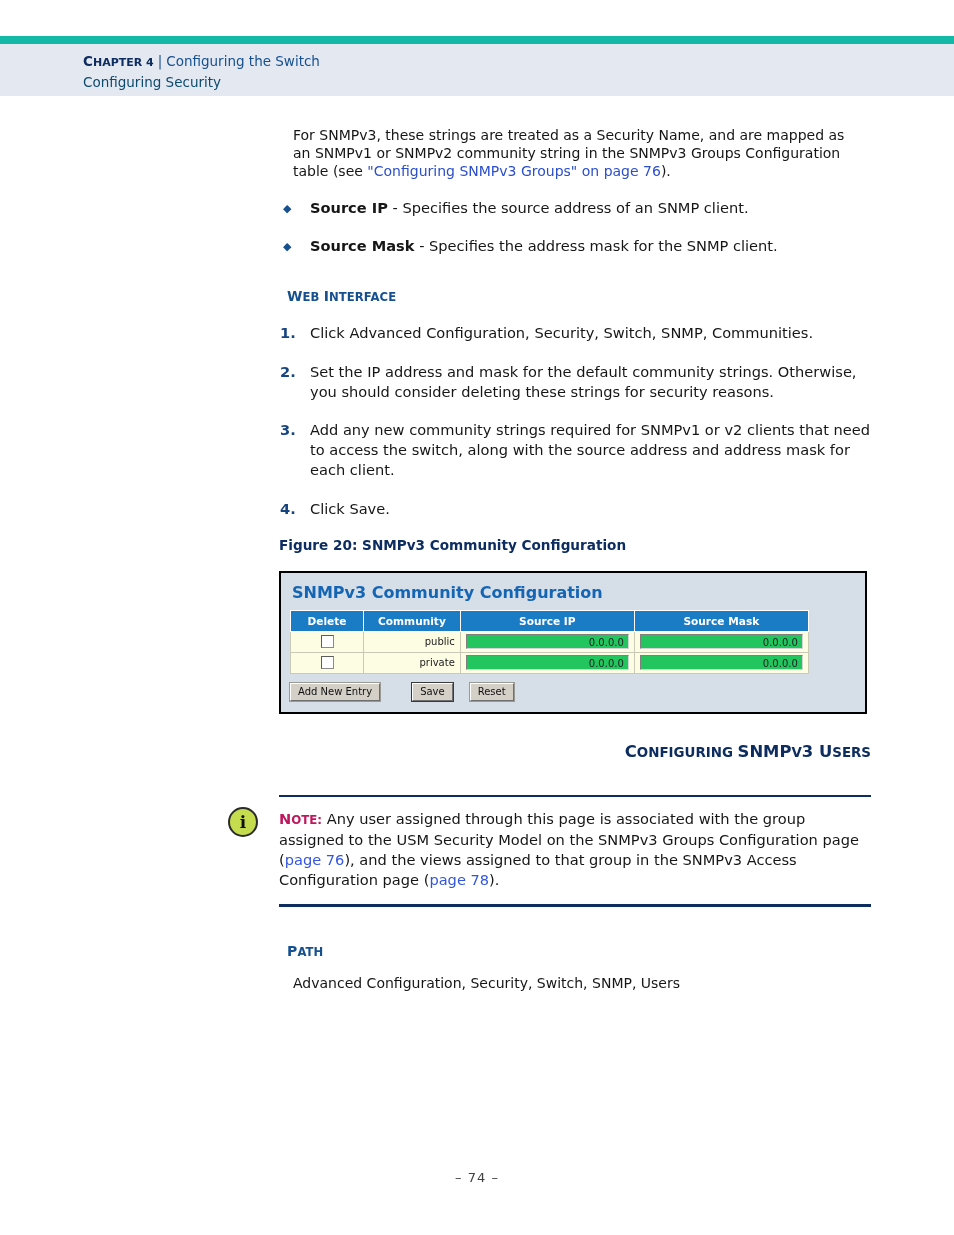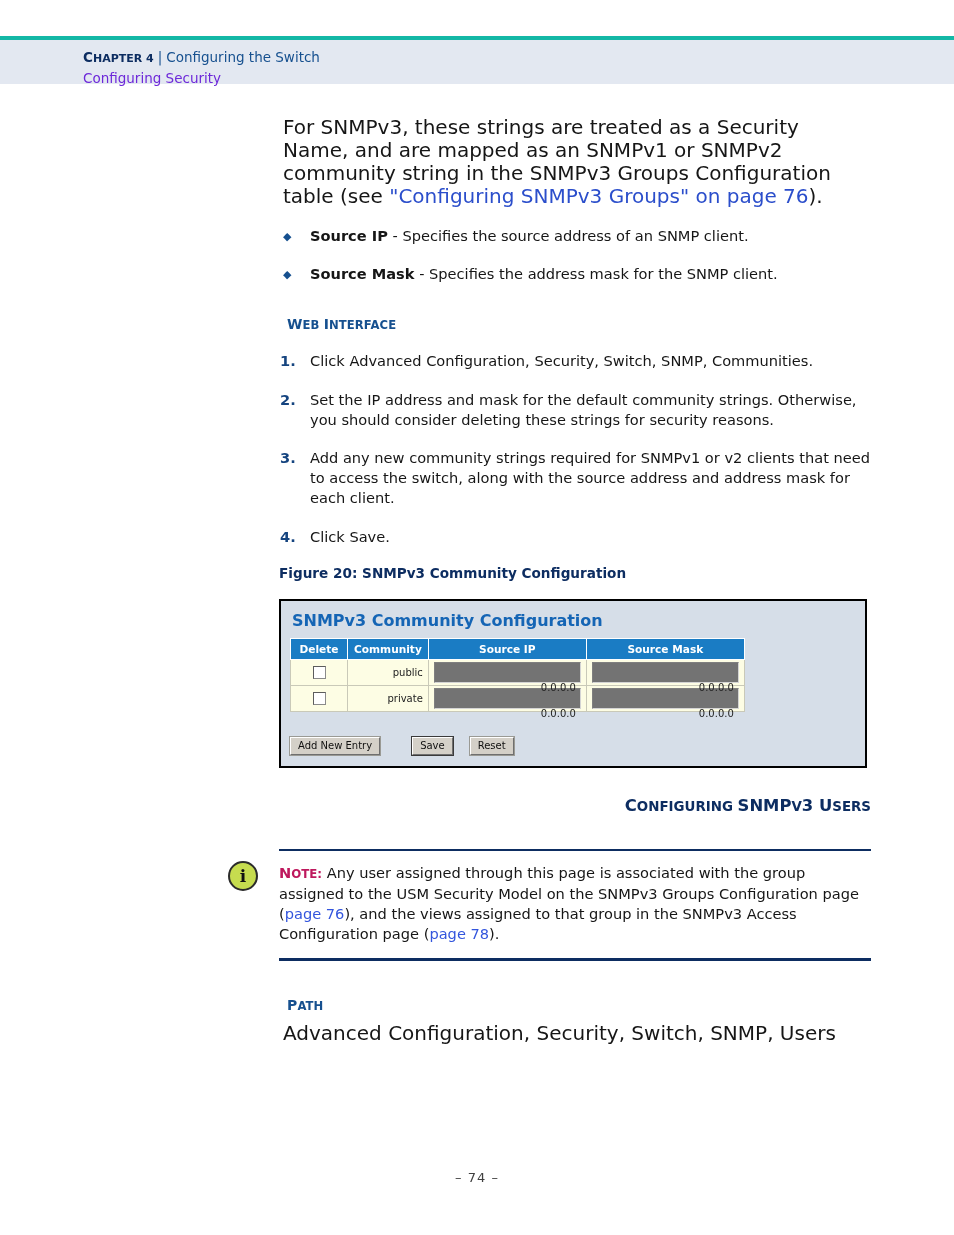--- a/index.html
+++ b/index.html
@@ -15,23 +15,23 @@
     color: #000000;
     overflow: hidden;
   }
 
   
   .page-header {
     position: absolute;
     left: 0;
     top: 36px;
     width: 954px;
-    height: 48px;
+    height: 60px;
     background: #e3e8f1;
-    border-top: 4px solid #14b8a6;
+    border-top: 8px solid #14b8a6;
     box-sizing: border-box;
   }
   .header-line1 {
     position: absolute;
     left: 83px;
     top: 9px;
     font-size: 13.5px;
     color: #16508f;
     white-space: nowrap;
   }
@@ -43,36 +43,36 @@
   .chapter-label .sc { font-size: 11px; }
   .header-sep {
     color: #16508f;
     padding: 0 4px;
   }
   .header-line2 {
     position: absolute;
     left: 83px;
     top: 30px;
     font-size: 13.5px;
-    color: #6d28d9;
+    color: #0c4a6e;
     white-space: nowrap;
   }
 
   
   .content {
     position: absolute;
     left: 279px;
     top: 112px;
     width: 592px;
   }
 
   p.para {
-    margin: 4px;
-    font-size: 20px;
-    line-height: 23px;
+    margin: 14px;
+    font-size: 14px;
+    line-height: 18px;
     color: #161616;
   }
   .link { color: #2b4ecb; }
   .link-alt { color: #3355dd; }
 
   
   .bullet-list {
     margin: 18px 0 0 0;
     padding: 0;
     list-style: none;
@@ -154,21 +154,21 @@
   .app-table {
     border-collapse: collapse;
     table-layout: fixed;
   }
   .app-table th {
     background: #1a7cc4;
     color: #ffffff;
     font-size: 10.6px;
     font-weight: bold;
     border: 1px solid #ffffff;
-    padding: 4px 6px;
+    padding: 4px 14px;
     text-align: center;
     white-space: nowrap;
   }
   .app-table td {
     background: #fdfde4;
     border: 1px solid #c9c9b8;
     font-size: 10px;
     color: #222222;
     padding: 2px 5px;
     height: 16px;
@@ -185,29 +185,29 @@
     background: #ffffff;
     border: 1px solid #8a8a8a;
     border-top-color: #5c5c5c;
     border-left-color: #5c5c5c;
     vertical-align: middle;
   }
   .app-input {
     display: block;
     width: 100%;
     box-sizing: border-box;
-    background: #737373;
+    background: #22c55e;
     border: 1px solid #7f7f7f;
     border-right-color: #d4d4d4;
     border-bottom-color: #d4d4d4;
     font-size: 10px;
     font-family: "DejaVu Sans", sans-serif;
     color: #222222;
     text-align: right;
-    padding: 18px 4px 1px 2px;
+    padding: 1px 4px 1px 2px;
     height: 15px;
     line-height: 13px;
   }
   .btn-row {
     margin-top: 9px;
     display: flex;
     align-items: flex-end;
     gap: 8px;
   }
   .app-btn {
@@ -220,21 +220,21 @@
     border-bottom-color: #6f6f6f;
     box-shadow: 0 0 0 1px #9a9a94;
     padding: 2px 7px;
     line-height: 12px;
     white-space: nowrap;
   }
   .app-btn.focused {
     box-shadow: 0 0 0 1px #3a3a3a;
   }
   .btn-gap-lg { margin-right: 24px; }
-  .btn-gap-sm { margin-right: 9px; margin-top: 16px; }
+  .btn-gap-sm { margin-right: 9px; }
 
   
   .section-head {
     font-weight: bold;
     color: #0d2d61;
     margin: 0;
   }
   .section-head .cap { font-size: 16.4px; }
   .section-head .sc { font-size: 13.4px; }
 

